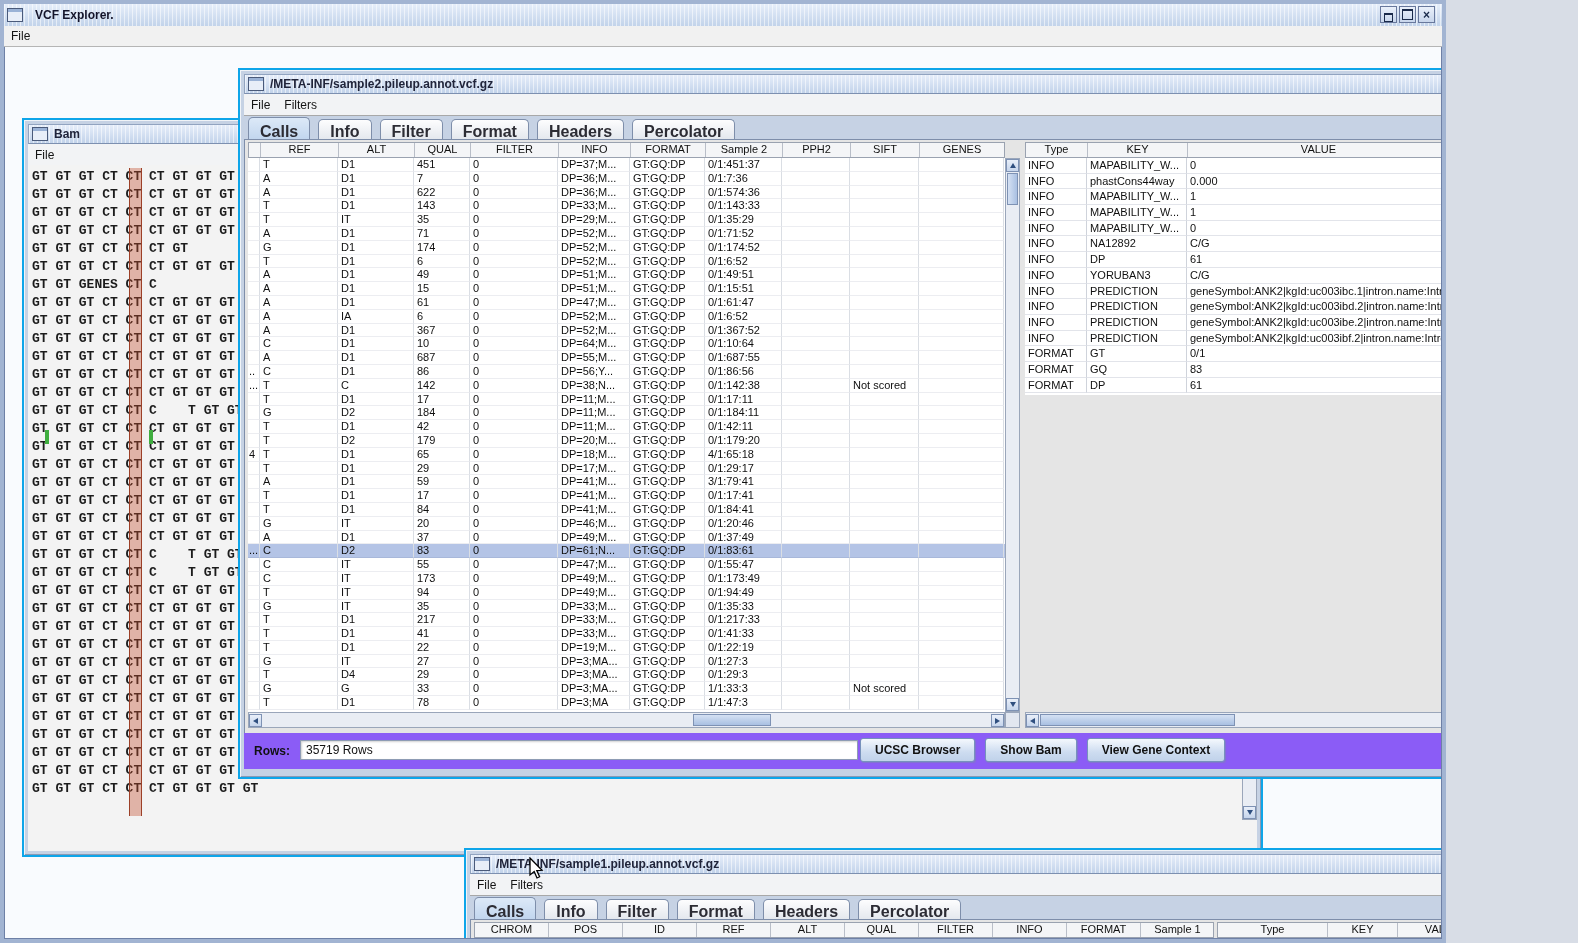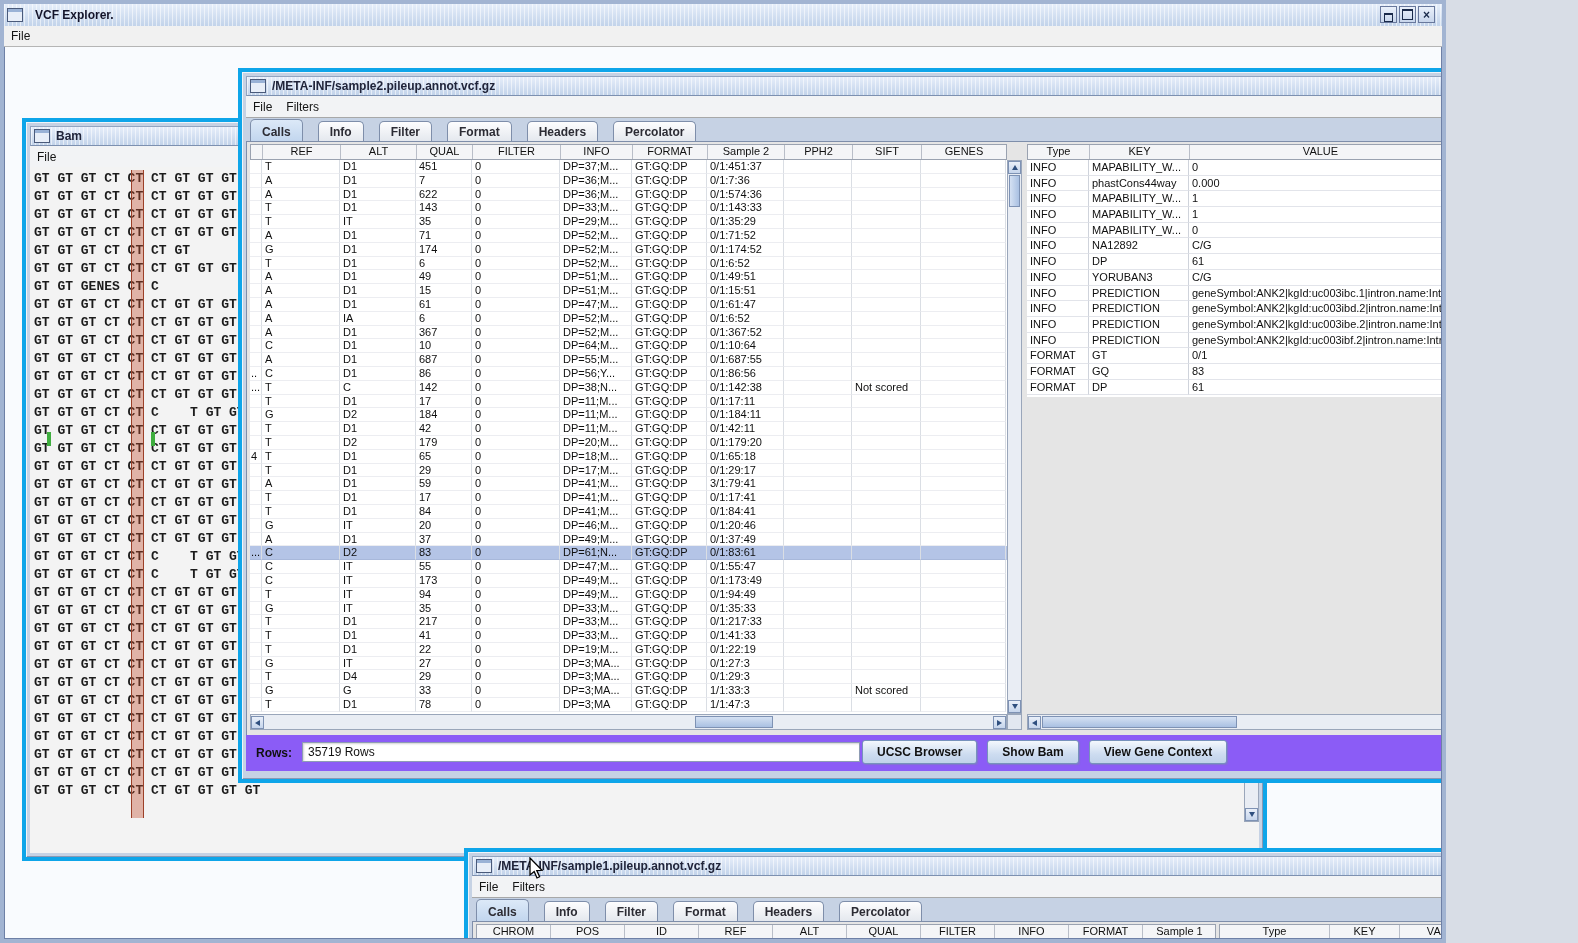--- a/index.html
+++ b/index.html
@@ -18,35 +18,35 @@
                border-bottom:1px solid #b5b5b5;display:flex;align-items:center;z-index:41;}
   .menu-item{font-size:12px;color:#141414;padding:2px 7px;white-space:nowrap;}
   .desktop{position:absolute;left:4px;top:46px;right:4px;bottom:4px;background:#f9fbfe;}
   .wbtns{position:absolute;right:7px;top:2px;display:flex;gap:2px;}
   .wb{width:17px;height:17px;background:linear-gradient(#eaf0fa,#c8d6ec);border:1px solid #68789c;
       display:flex;align-items:center;justify-content:center;box-sizing:border-box;
       font-size:12px;font-weight:bold;color:#1a2a4a;line-height:1;}
   .glyph-min{width:7px;height:6px;border:1px solid #1a2a4a;border-top-width:2px;margin-top:5px;}
   .glyph-max{width:9px;height:8px;border:1px solid #1a2a4a;border-top-width:2px;}
   
-  .iframe{position:absolute;background:#c6d2e4;border:4px solid #0ea5e9;
+  .iframe{position:absolute;background:#c6d2e4;border:2px solid #0ea5e9;
           box-shadow:inset 1px 1px 0 rgba(255,255,255,.75), inset -1px -1px 0 rgba(90,106,140,.55);}
   .ftitle{position:absolute;left:4px;top:4px;right:4px;height:20px;display:flex;align-items:center;
           border:1px solid #92a4c0;border-bottom-color:#7d90b0;box-sizing:border-box;}
   .ficon{width:14px;height:12px;margin:0 6px 0 3px;background:#e8eef8;border:1px solid #4a5a7a;
          position:relative;flex:0 0 auto;}
   .ficon::before{content:"";position:absolute;left:0;right:0;top:0;height:3px;background:#9ab2d6;}
   .ftitle-text{font-weight:bold;font-size:12px;color:#20243a;white-space:nowrap;}
   .fmenu{position:absolute;left:4px;top:24px;right:4px;height:21px;background:#f2f3f5;
          border-bottom:1px solid #a8a8a8;display:flex;align-items:center;}
   
   .tabs{position:absolute;display:flex;align-items:flex-end;height:22px;}
   .tab{box-sizing:border-box;height:20px;padding:3px 11px 0;border:1px solid #7e8eaa;border-bottom:none;
-       border-radius:5px 5px 0 0;background:linear-gradient(#fdfdfe,#e4e8ee);margin-right:15px;
-       font-size:12px;font-weight:bold;color:#2c2c34;white-space:nowrap;}
+       border-radius:5px 5px 0 0;background:linear-gradient(#fdfdfe,#e4e8ee);margin-right:8px;
+       font-size:16px;font-weight:bold;color:#2c2c34;white-space:nowrap;}
   .tab.active{height:22px;padding-top:5px;background:linear-gradient(#dce9f8,#c2d6ee);}
   .cpane{position:absolute;background:#e5e5e5;border:1px solid #7e8eaa;box-sizing:content-box;}
   
   .hrow{position:absolute;display:flex;background:#f4f5f7;border:1px solid #9aa2b0;box-sizing:border-box;
         overflow:hidden;}
   .hc{box-sizing:border-box;border-right:1px solid #b9bec8;font-size:11px;text-align:center;
       line-height:13px;overflow:hidden;white-space:nowrap;color:#111;flex:0 0 auto;}
   .tbody{position:absolute;overflow:hidden;background:#fff;}
   .trow{display:flex;height:13.8px;box-sizing:border-box;}
   .trow.selected{background:#b4c4e6;}
@@ -488,21 +488,21 @@
           <div class="tc c-genes"></div>
         </div>
           <div class="trow">
           <div class="tc c-m">4</div>
           <div class="tc c-ref">T</div>
           <div class="tc c-alt">D1</div>
           <div class="tc c-qual">65</div>
           <div class="tc c-fil">0</div>
           <div class="tc c-info">DP=18;M...</div>
           <div class="tc c-fmt">GT:GQ:DP</div>
-          <div class="tc c-smp">0/1:65:18</div>
+          <div class="tc c-smp">4/1:65:18</div>
           <div class="tc c-pph2"></div>
           <div class="tc c-sift"></div>
           <div class="tc c-genes"></div>
         </div>
           <div class="trow">
           <div class="tc c-m"></div>
           <div class="tc c-ref">T</div>
           <div class="tc c-alt">D1</div>
           <div class="tc c-qual">29</div>
           <div class="tc c-fil">0</div>

